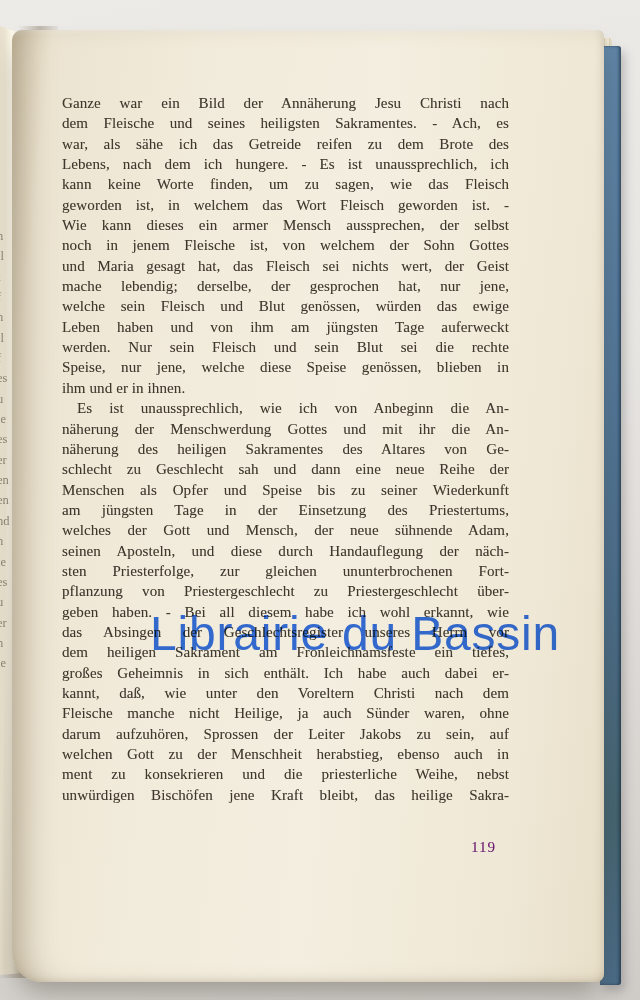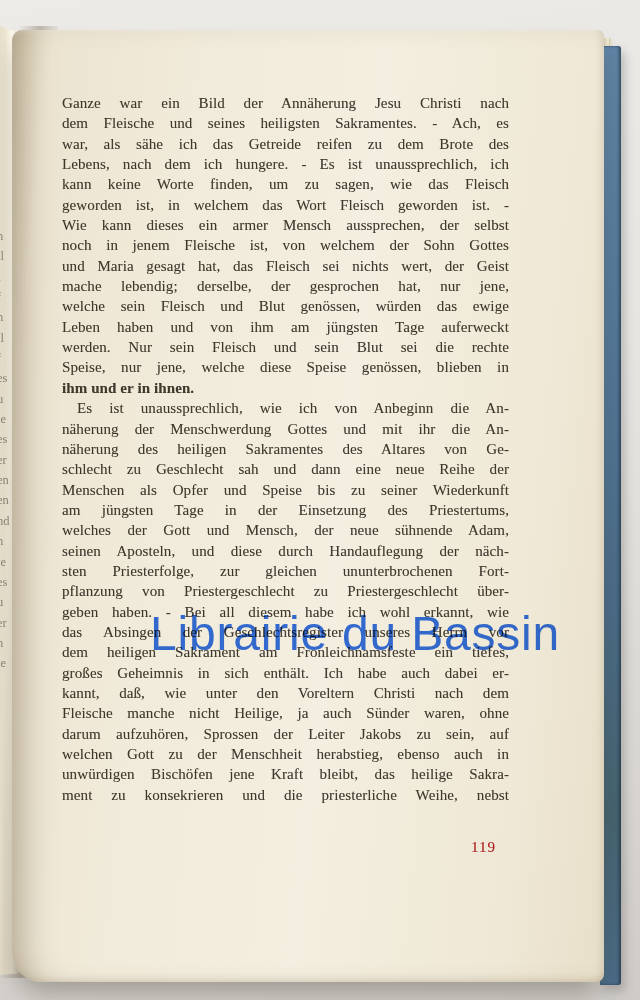--- a/index.html
+++ b/index.html
@@ -60,26 +60,26 @@
   }
 
   
   .text-block{
     position:absolute;left:62px;top:93px;width:447px;
     font-size:15px;line-height:20.35px;color:#3e372c;
     letter-spacing:.1px;
     text-shadow:.2px .2px 0 rgba(62,54,44,.28);
   }
   .line{text-align:justify;text-align-last:justify;white-space:normal;}
-  .line.ragged{text-align-last:left;font-weight:bold;}
+  .line.ragged{text-align-last:left;}
   .line.indent{text-indent:15px;}
 
   .page-number{
     position:absolute;left:471px;top:839px;
-    font-size:15px;color:#b91c1c;letter-spacing:1px;
+    font-size:15px;color:#701a75;letter-spacing:1px;
     text-shadow:.2px .2px 0 rgba(62,54,44,.28);
   }
 
   
   .watermark{
     position:absolute;left:150px;top:610px;
     font-family:"Liberation Sans",sans-serif;
     font-size:48px;line-height:1;letter-spacing:.8px;
     color:#2a69ec;mix-blend-mode:multiply;opacity:.95;
     white-space:nowrap;z-index:5;text-align:right;
@@ -152,21 +152,21 @@
       <div class="line">sten Priesterfolge, zur gleichen ununterbrochenen Fort-</div>
       <div class="line">pflanzung von Priestergeschlecht zu Priestergeschlecht über-</div>
       <div class="line">geben haben. - Bei all diesem habe ich wohl erkannt, wie</div>
       <div class="line">das Absingen der Geschlechtsregister unseres Herrn vor</div>
       <div class="line">dem heiligen Sakrament am Fronleichnamsfeste ein tiefes,</div>
       <div class="line">großes Geheimnis in sich enthält. Ich habe auch dabei er-</div>
       <div class="line">kannt, daß, wie unter den Voreltern Christi nach dem</div>
       <div class="line">Fleische manche nicht Heilige, ja auch Sünder waren, ohne</div>
       <div class="line">darum aufzuhören, Sprossen der Leiter Jakobs zu sein, auf</div>
       <div class="line">welchen Gott zu der Menschheit herabstieg, ebenso auch in</div>
+      <div class="line">ment zu konsekrieren und die priesterliche Weihe, nebst</div>
       <div class="line">unwürdigen Bischöfen jene Kraft bleibt, das heilige Sakra-</div>
-      <div class="line">ment zu konsekrieren und die priesterliche Weihe, nebst</div>
     </div>
 
   <div class="page-number">119</div>
 
   <div class="watermark">Librairie du Bassin</div>
 
 </div>
 
 </body></html>

